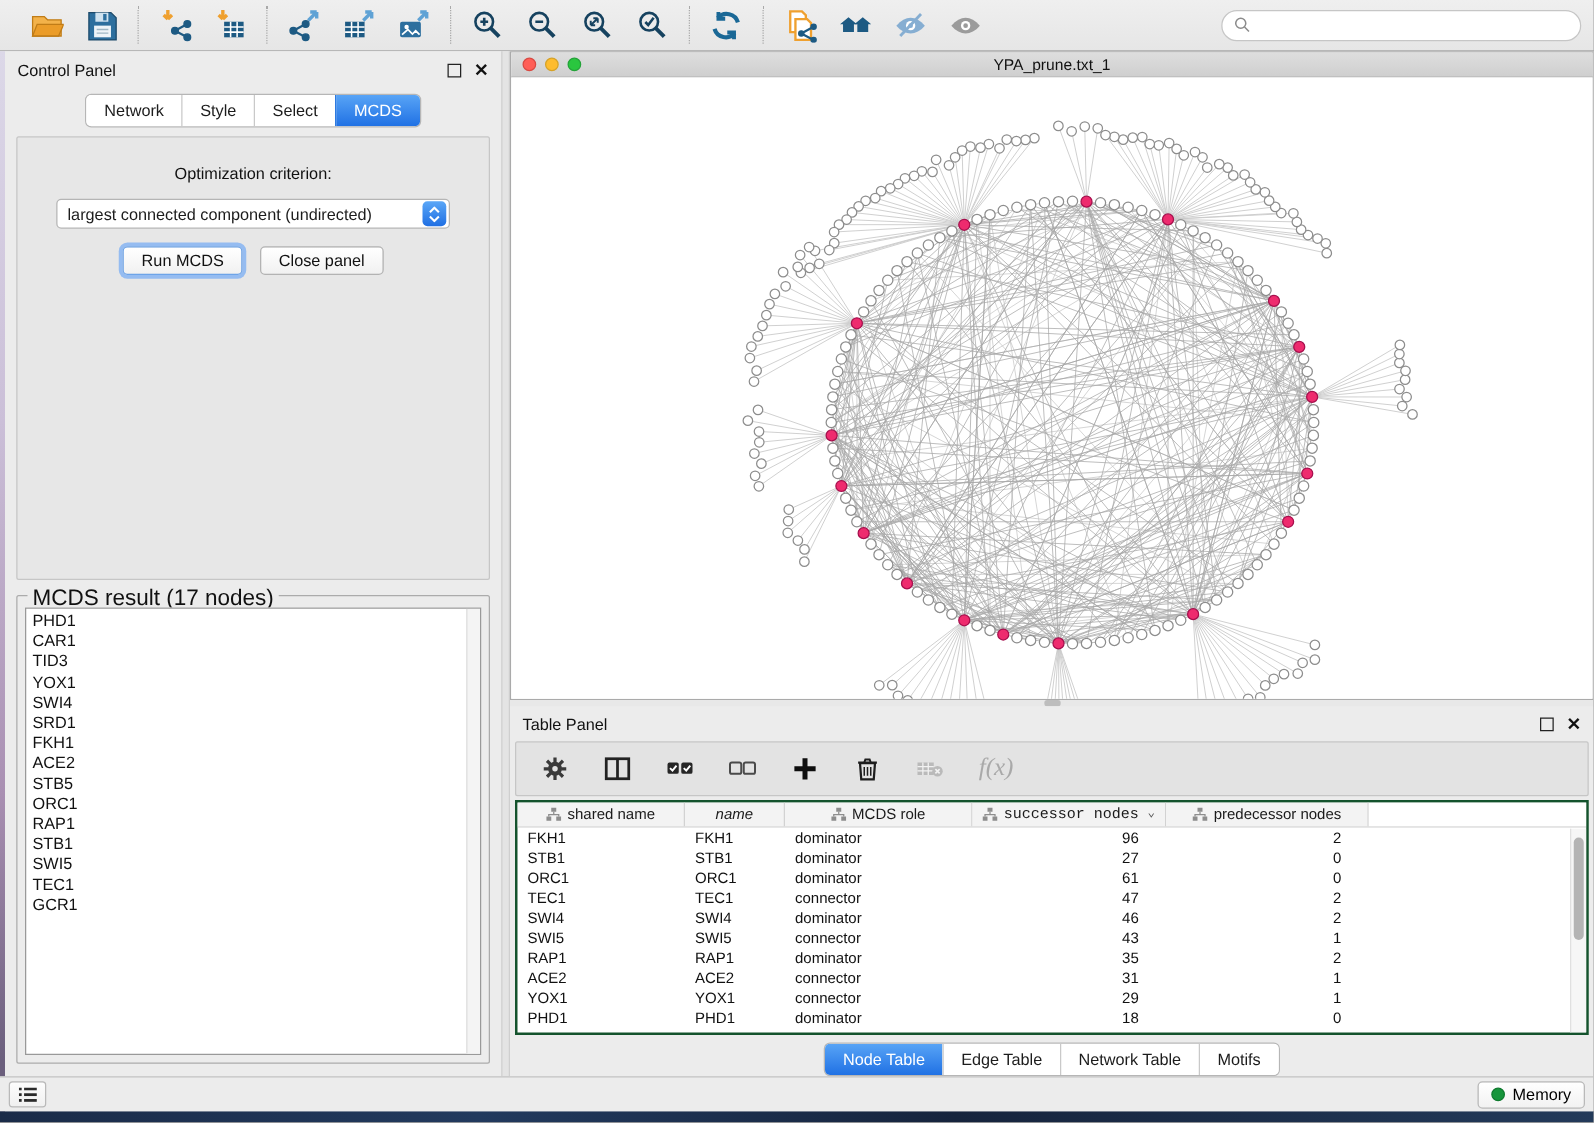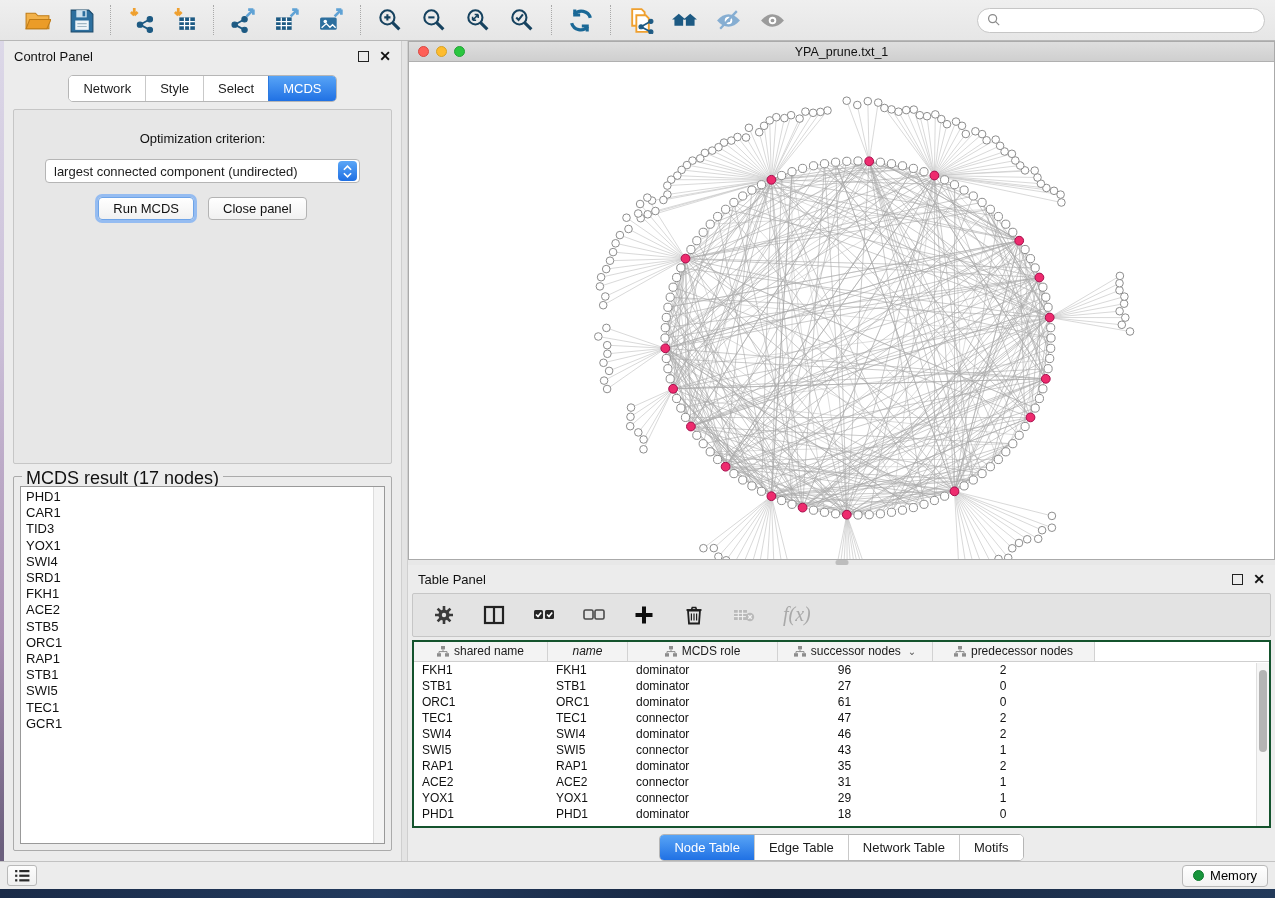--- a/index.html
+++ b/index.html
@@ -86,21 +86,21 @@
 
   .tp-table { margin:3px 4px 0 4px; height:189px; background:#fff; border:2px solid #14532d; position:relative; overflow:hidden; }
   .tbl-header { display:flex; height:20px; border-bottom:1px solid #cfcfcf; }
   .th { background:#f3f3f3; border-right:1px solid #d2d2d2; display:flex; align-items:center; justify-content:center; gap:5px;
     font-size:12px; color:#1a1a1a; overflow:hidden; }
   .th svg { width:12px; height:11px; flex:0 0 auto; }
   .th .sort { font-size:10px; color:#555; margin-left:2px; }
   .th-fill { flex:1; background:#fff; border-right:none; }
   .tbl-body .tr { display:flex; height:16px; align-items:center; }
   .td { font-size:12px; color:#111; padding-left:8px; overflow:hidden; white-space:nowrap; }
-  .td.num { text-align:center; padding-right:22px; padding-left:0; }
+  .td.num { text-align:right; padding-right:22px; padding-left:0; }
   .tbl-scroll { position:absolute; right:0; top:21px; bottom:0; width:13px; background:#f6f6f6; border-left:1px solid #e0e0e0; }
   .tbl-thumb { position:absolute; left:2px; right:2px; top:7px; height:82px; background:#b4b4b4; border-radius:5px; }
 
   .tp-tabs { display:flex; justify-content:center; margin-top:6px; }
 
   
   .status-bar { position:absolute; left:0; top:861px; width:1275px; height:28px; background:#ececec; border-top:1px solid #c2c2c2;
     display:flex; align-items:center; padding:0 7px; z-index:6; }
   .status-list-btn { width:30px; height:21px; background:linear-gradient(#fdfdfd,#f0f0f0); border:1px solid #b9b9b9; border-radius:3px;
     display:flex; align-items:center; justify-content:center; cursor:pointer; }
@@ -1224,21 +1224,21 @@
             <svg viewBox="0 0 12 11">
               <g fill="#8d8d8d">
                 <rect x="4" y="0" width="4" height="3.4"></rect>
                 <rect x="0" y="7.2" width="4" height="3.4"></rect>
                 <rect x="8" y="7.2" width="4" height="3.4"></rect>
               </g>
               <path d="M6 3.4v2.2M2 7.2V5.6h8v1.6" fill="none" stroke="#8d8d8d"></path>
             </svg>
             <span>MCDS role</span>
           </div>
-          <div class="th" style="width: 155px;">
+          <div class="th" style="width: 155px; font-family: Liberation Mono, monospace;">
             <svg viewBox="0 0 12 11">
               <g fill="#8d8d8d">
                 <rect x="4" y="0" width="4" height="3.4"></rect>
                 <rect x="0" y="7.2" width="4" height="3.4"></rect>
                 <rect x="8" y="7.2" width="4" height="3.4"></rect>
               </g>
               <path d="M6 3.4v2.2M2 7.2V5.6h8v1.6" fill="none" stroke="#8d8d8d"></path>
             </svg>
             <span>successor nodes</span>
             <span class="sort">⌄</span>

